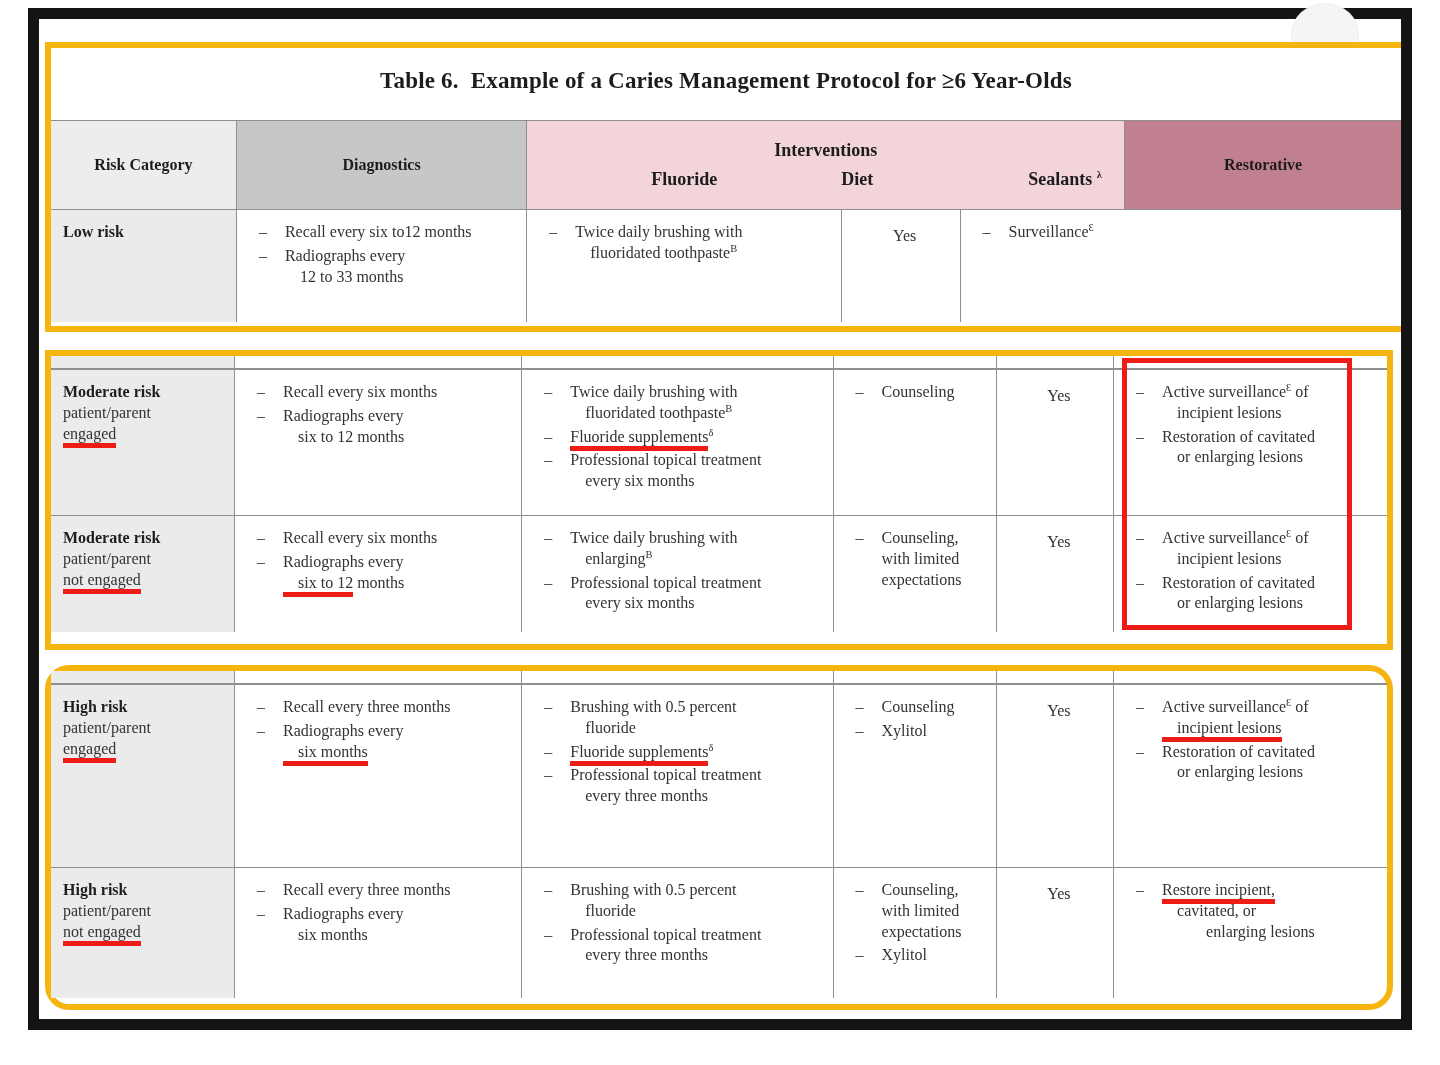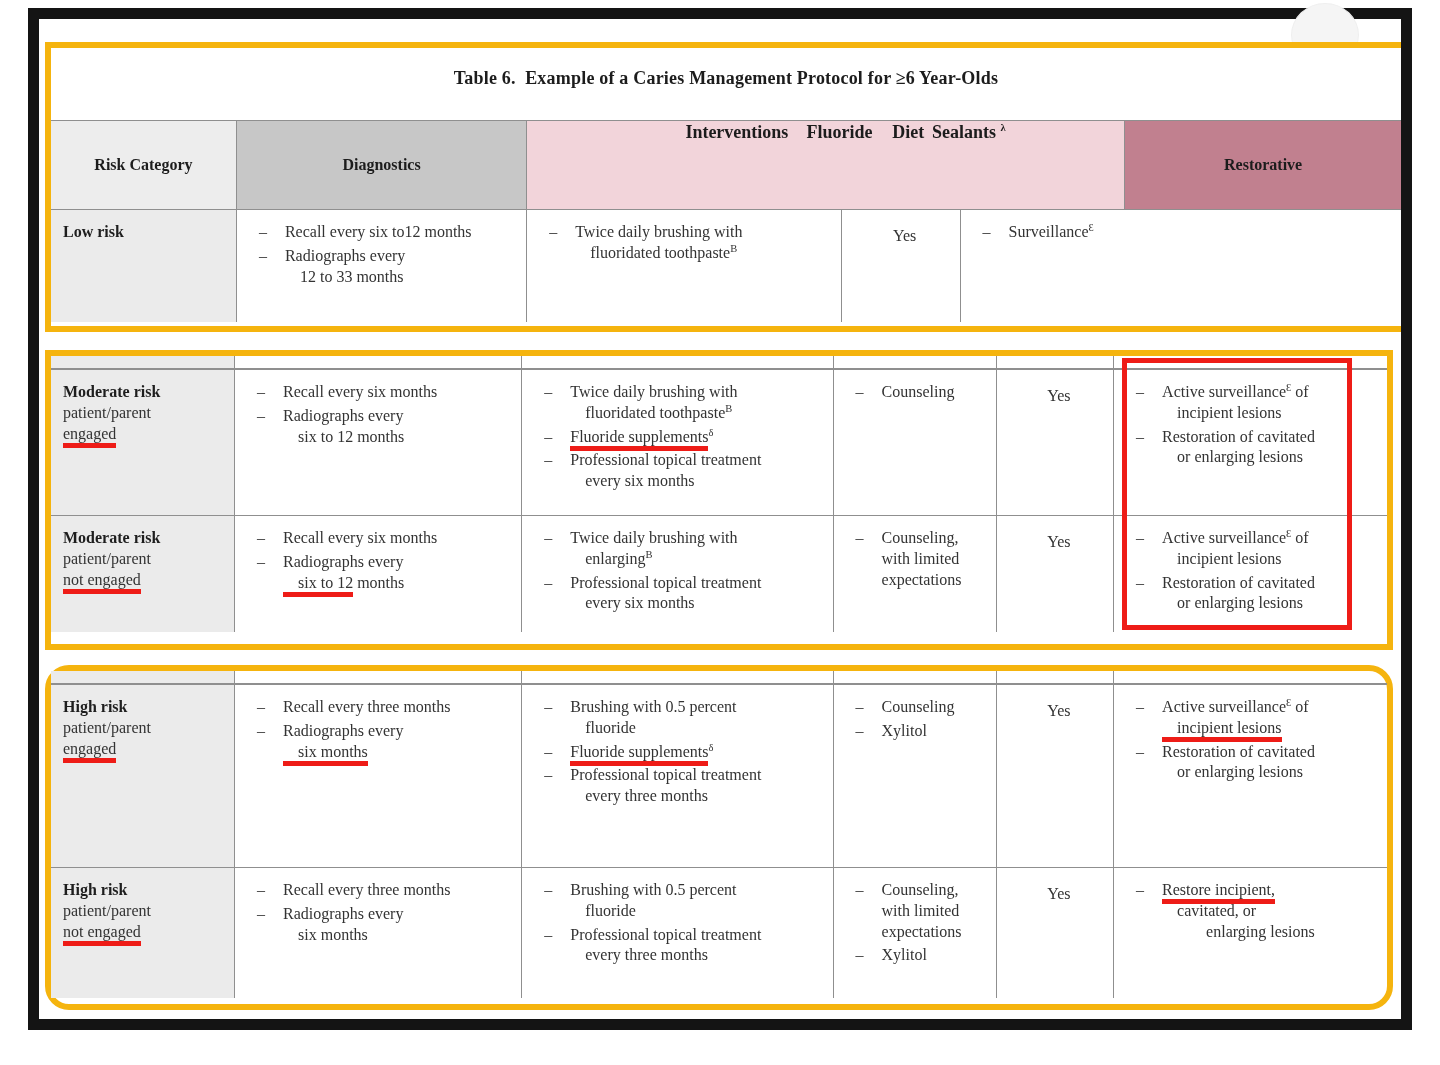--- a/index.html
+++ b/index.html
@@ -28,49 +28,49 @@
   }
   .band{
     box-sizing:border-box;border:6px solid var(--section-border);
     margin-left:6px;position:relative;background:#fff;
   }
   .band-top{margin-top:23px;height:290px;border-right:none;margin-right:0;}
   .band-mid{margin-top:18px;height:300px;margin-right:8px;}
   .band-low{margin-top:15px;height:345px;margin-right:8px;border-radius:24px;}
   .title{
     height:72px;box-sizing:border-box;padding-top:20px;text-align:center;
-    font-weight:bold;font-size:18px;color:#1c1c1c;letter-spacing:.2px;
+    font-weight:bold;font-size:23px;color:#1c1c1c;letter-spacing:.2px;
   }
   .row,.header-row{display:flex;box-sizing:border-box;}
   .row + .row{border-top:1px solid var(--grid);}
   .header-row{height:90px;border-top:1px solid var(--grid);border-bottom:1px solid var(--grid);}
   .cell{
     box-sizing:border-box;padding:12px 10px 6px 18px;font-size:16px;line-height:1.3;
     overflow:hidden;
   }
   .row .cell + .cell,.header-row > .cell + .cell{border-left:1px solid var(--grid);}
   .c-risk{flex:0 0 13.7%;}
   .c-diag{flex:0 0 21.5%;}
   .c-flu{flex:0 0 23.3%;}
   .c-diet{flex:0 0 12.2%;}
   .c-seal{flex:0 0 8.8%;}
   .c-rest{flex:1;}
   .c-interv{flex:0 0 44.3%;}
   .h-risk{background:var(--header-risk-bg);}
   .h-diag{background:var(--header-diagnostics-bg);}
-  .h-interv{background:var(--interventions-bg);display:flex;flex-direction:row;justify-content:center;gap:6px;padding:0;}
+  .h-interv{background:var(--interventions-bg);display:flex;flex-direction:column;justify-content:center;gap:6px;padding:0;}
   .h-rest{background:var(--restorative-bg);}
   .h-risk,.h-diag,.h-rest{
     display:flex;align-items:center;justify-content:center;
     font-weight:bold;font-size:16px;color:#1c1c1c;padding:0;
   }
   .grp{text-align:center;font-weight:bold;font-size:18px;color:#1c1c1c;}
   .h-sub{display:flex;font-weight:bold;font-size:18px;color:#1c1c1c;}
   .h-flu{flex:0 0 52.6%;text-align:center;}
-  .h-diet{flex:0 0 27.6%;text-align:center;}
+  .h-diet{flex:0 0 27.6%;}
   .h-seal{flex:0 0 19.8%;text-align:center;}
   .riskcell{background:var(--risk-cell-bg);padding-left:12px;}
   .center{text-align:center;padding-top:16px;}
   .sliver{height:13px;border-bottom:1px solid var(--grid);}
   .sliver .cell{padding:0;}
   .r-low{height:112px;}
   .r-ma{height:146px;}
   .r-mb{height:117px;}
   .r-ha{height:183px;}
   .r-hb{height:131px;}

